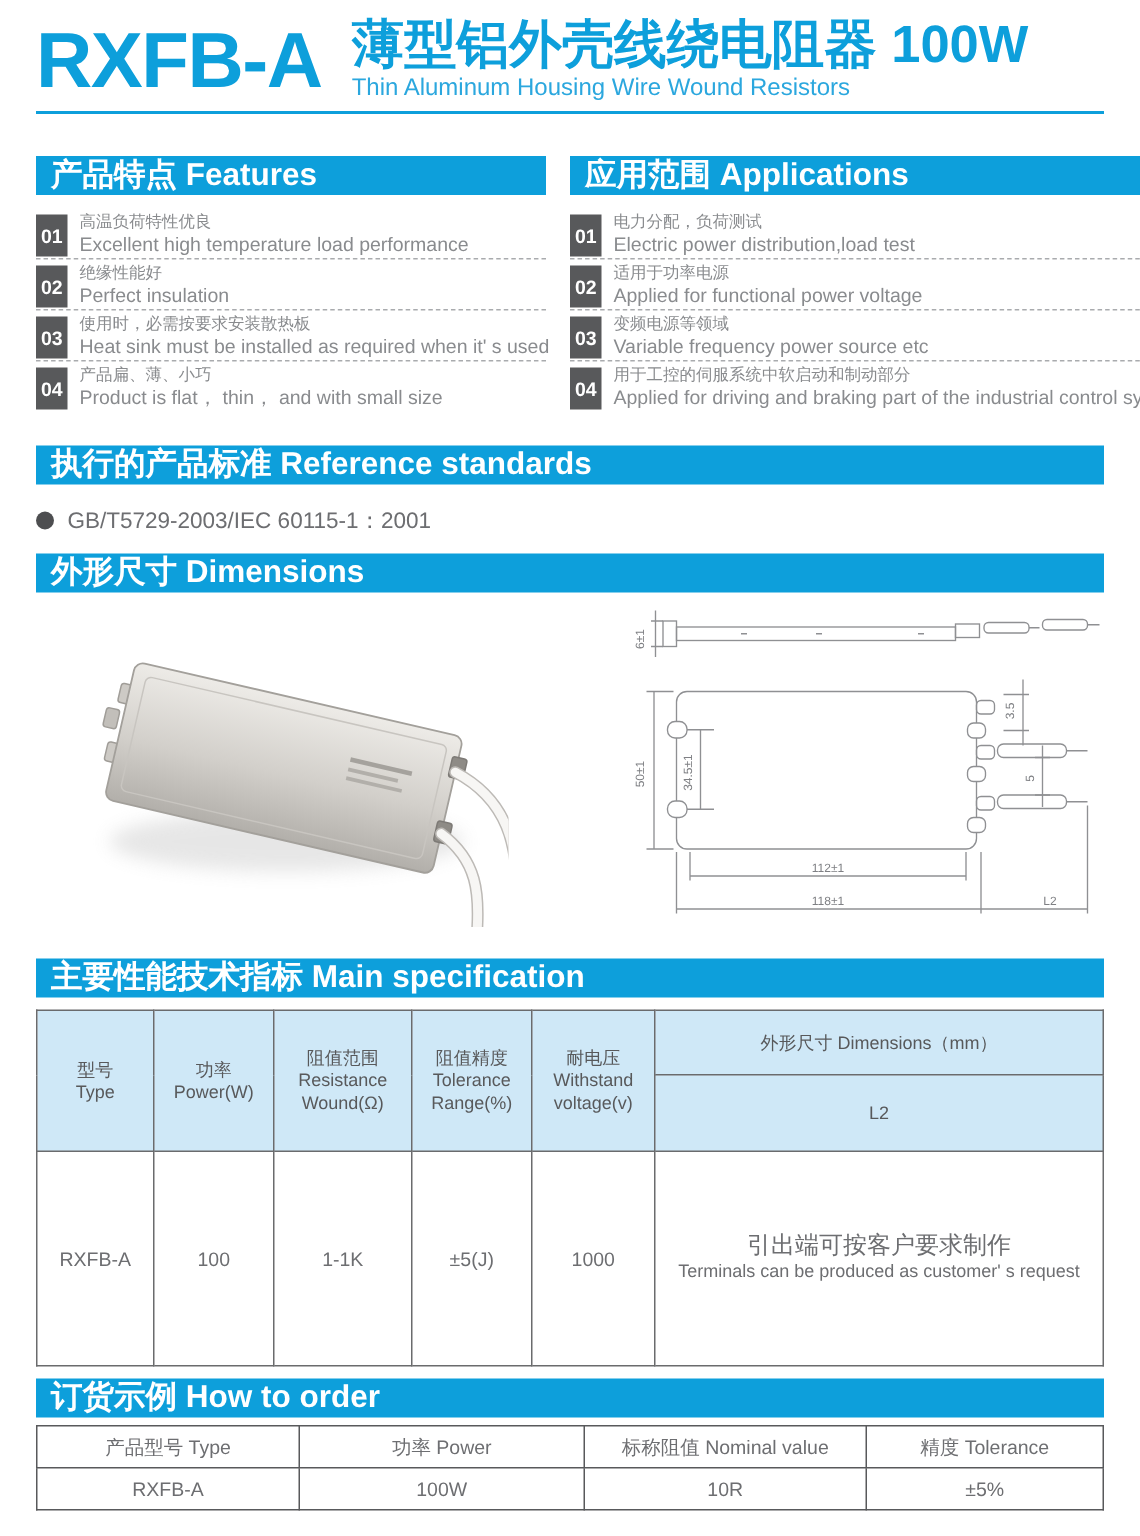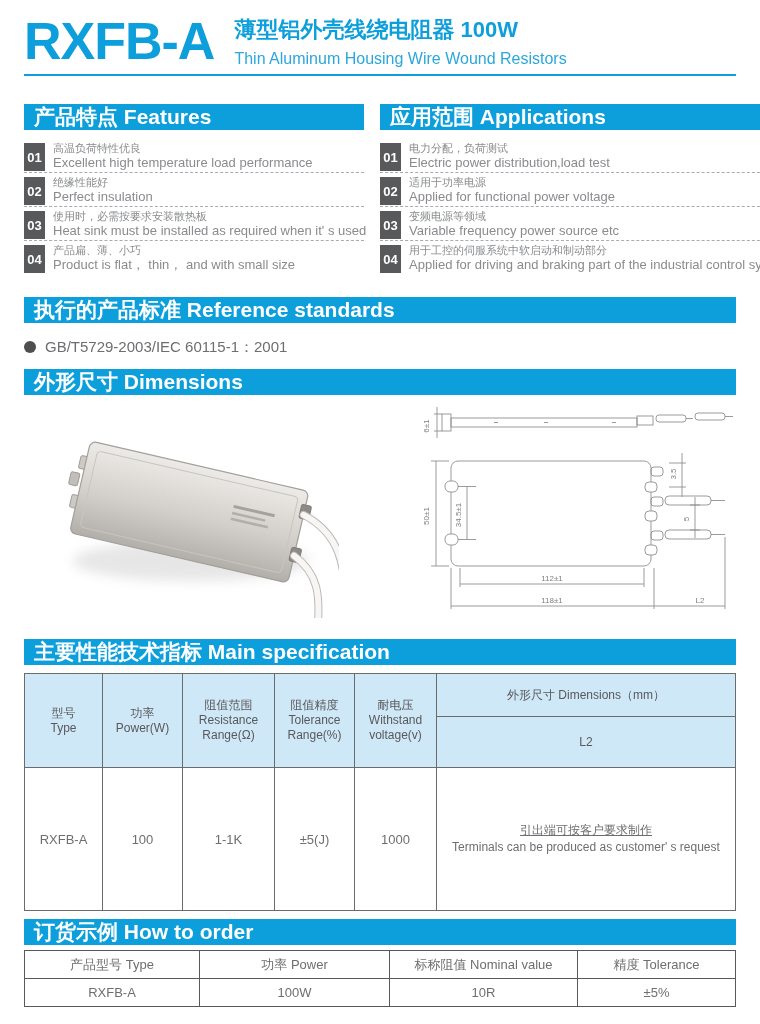--- a/index.html
+++ b/index.html
@@ -2,21 +2,21 @@
 <html><head>
 <meta charset="utf-8">
 <style>
   html,body{margin:0;padding:0;background:#fff;}
   .page{width:760px;height:1024px;background:#fff;position:relative;overflow:hidden;
         font-family:"Liberation Sans",sans-serif;color:#58595b;}
   
   .hdr{display:flex;align-items:flex-start;gap:20px;padding:12px 24px 0;}
   .model{font-size:52px;font-weight:bold;color:#0d9fdb;line-height:58px;letter-spacing:-1px;flex:none;}
   .titles{padding-top:2px;}
-  .title-cn{font-size:22px;font-weight:bold;color:#0d9fdb;line-height:32px;}
+  .title-cn{font-size:35px;font-weight:bold;color:#0d9fdb;line-height:32px;}
   .title-en{font-size:16px;color:#2ba7de;line-height:26px;}
   .hdr-rule{height:2px;background:#0d9fdb;margin:2px 24px 0;}
   
   .bar{background:#0d9fdb;color:#fff;font-size:21px;font-weight:bold;height:26px;
        line-height:26px;padding-left:10px;}
   
   .two-col{display:grid;grid-template-columns:340px 1fr;column-gap:16px;margin:28px 24px 0;}
   .items{margin-top:9px;}
   .item{display:flex;gap:8px;align-items:flex-start;padding:2px 0 1px;border-bottom:1px dashed #a9abae;min-height:30px;}
   .item:last-child{border-bottom:none;}
@@ -36,21 +36,21 @@
   .tech-wrap{flex:1;display:flex;align-items:center;justify-content:flex-end;}
   
   .bar-spec{margin:8px 24px 0;}
   table{border-collapse:collapse;table-layout:fixed;}
   .spec{width:712px;margin:8px 24px 0;}
   .spec td{border:1px solid #6a6b6d;text-align:center;vertical-align:middle;}
   .spec .hd{background:#cfe8f7;font-size:12px;line-height:15px;color:#58595b;}
   .spec .cell-cn{font-size:12px;}
   .spec .cell-en{font-size:12px;}
   .spec .body-row td{height:140px;font-size:13px;color:#6d6e71;background:#fff;}
-  .note-cn{font-size:12px;line-height:17px;text-decoration:underline;}
+  .note-cn{font-size:16px;line-height:17px;}
   .note-en{font-size:12px;line-height:17px;}
   
   .bar-order{margin:8px 24px 0;}
   .order{width:712px;margin:5px 24px 0;}
   .order td{border:1px solid #58595b;text-align:center;height:25px;font-size:13px;color:#6d6e71;background:#fff;}
   svg text{font-family:"Liberation Sans",sans-serif;}
 </style>
 </head>
 <body>
 
@@ -271,21 +271,21 @@
         <td class="hd" rowspan="2" style="height:90px">
           <div class="cell-cn">型号</div>
           <div class="cell-en">Type</div>
         </td>
         <td class="hd" rowspan="2">
           <div class="cell-cn">功率</div>
           <div class="cell-en">Power(W)</div>
         </td>
         <td class="hd" rowspan="2">
           <div class="cell-cn">阻值范围</div>
-          <div class="cell-en">Resistance Range(Ω)</div>
+          <div class="cell-en">Resistance Wound(Ω)</div>
         </td>
         <td class="hd" rowspan="2">
           <div class="cell-cn">阻值精度</div>
           <div class="cell-en">Tolerance Range(%)</div>
         </td>
         <td class="hd" rowspan="2">
           <div class="cell-cn">耐电压</div>
           <div class="cell-en">Withstand voltage(v)</div>
         </td>
         <td class="hd" style="height:40px">外形尺寸 Dimensions（mm）</td>

